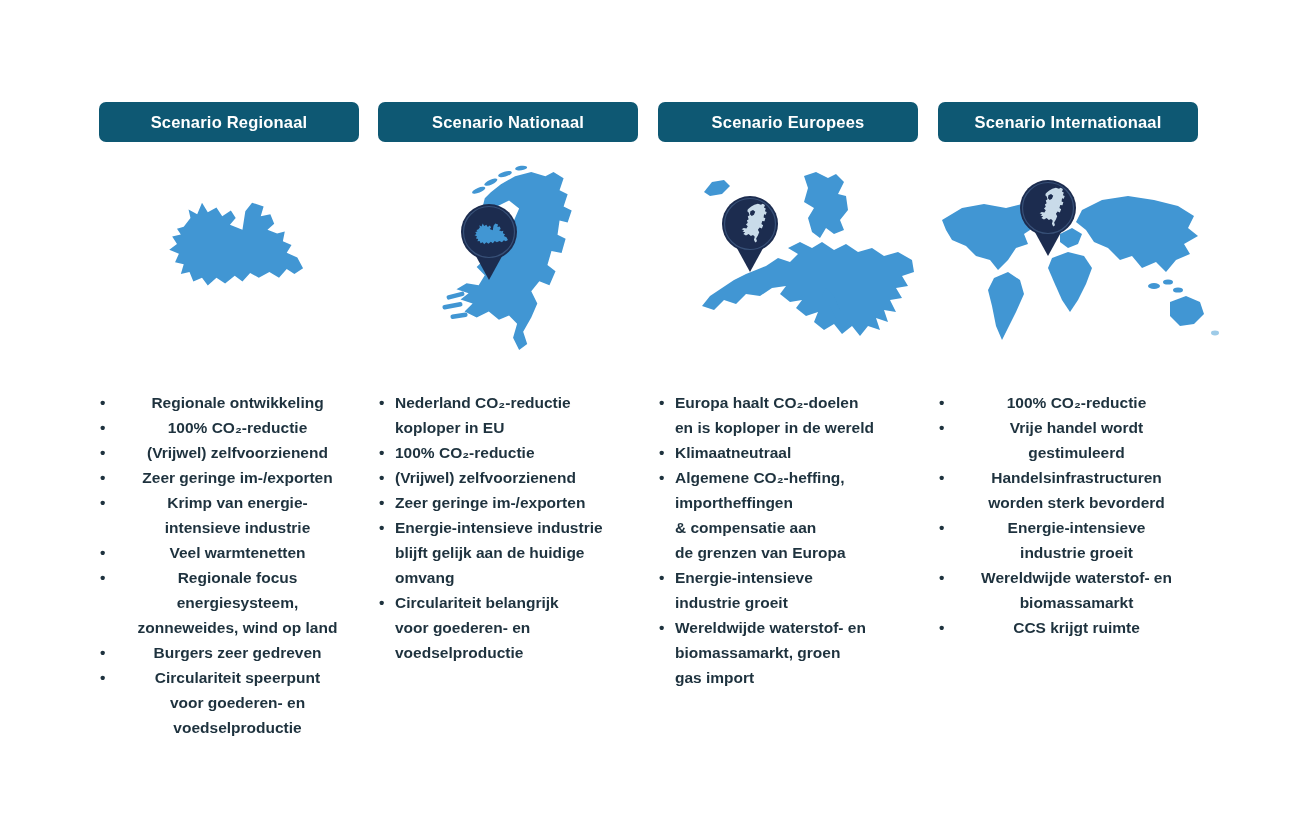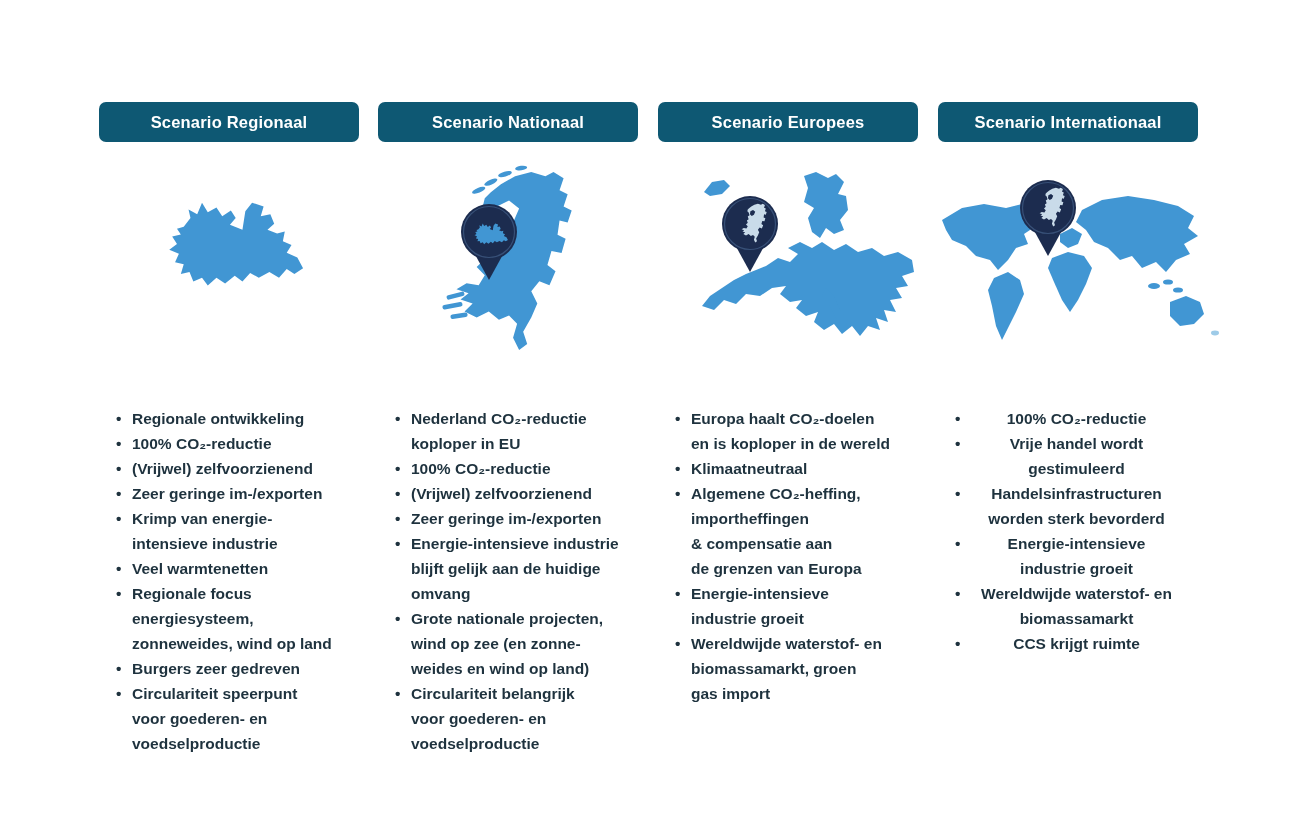--- a/index.html
+++ b/index.html
@@ -12,31 +12,31 @@
     --pin-inner-light:#c9dbe9;
     --bullet-text:#1e323e;
     --page-bg:#ffffff;
   }
   html,body{margin:0;padding:0;background:var(--page-bg);}
   #canvas{
     position:relative;width:1299px;height:820px;background:var(--page-bg);
     font-family:"Liberation Sans",sans-serif;overflow:hidden;
   }
   .column{position:absolute;top:102px;width:260px;}
-  .col-1{left:99px;} .col-2{left:378px;} .col-3{left:658px;} .col-4{left:938px;text-align:center;}
+  .col-1{left:99px;text-align:center;} .col-2{left:378px;} .col-3{left:658px;} .col-4{left:938px;text-align:center;}
   .banner{
     height:40px;border-radius:7px;background:var(--banner-bg);
     display:flex;align-items:center;justify-content:center;
     color:var(--banner-text);font-weight:700;font-size:16.5px;letter-spacing:.2px;
   }
   .map-area{position:relative;height:230px;margin-top:18px;}
   .map-svg{position:absolute;}
   .pin-svg{position:absolute;z-index:5;}
   ul.bullets{
-    list-style:none;margin:16px;padding:0;
+    list-style:none;margin:0;padding:0;
     font-size:15.5px;line-height:25px;font-weight:600;
     color:var(--bullet-text);
   }
   ul.bullets li{position:relative;padding-left:17px;white-space:pre-line;}
   ul.bullets li::before{content:"\2022";position:absolute;left:1px;top:0;}
 </style>
 </head>
 <body>
 
 <svg width="0" height="0" style="position:absolute">
@@ -105,23 +105,20 @@
     </div>
     <ul class="bullets">
         <li>Nederland CO₂-reductie
 koploper in EU</li>
         <li>100% CO₂-reductie</li>
         <li>(Vrijwel) zelfvoorzienend</li>
         <li>Zeer geringe im-/exporten</li>
         <li>Energie-intensieve industrie
 blijft gelijk aan de huidige
 omvang</li>
-        <li>Grote nationale projecten,
-wind op zee (en zonne-
-weides en wind op land)</li>
         <li>Circulariteit belangrijk
 voor goederen- en
 voedselproductie</li>
       </ul>
   </div>
 
   <div class="column col-3">
     <div class="banner">
       <span>Scenario Europees</span>
     </div>

